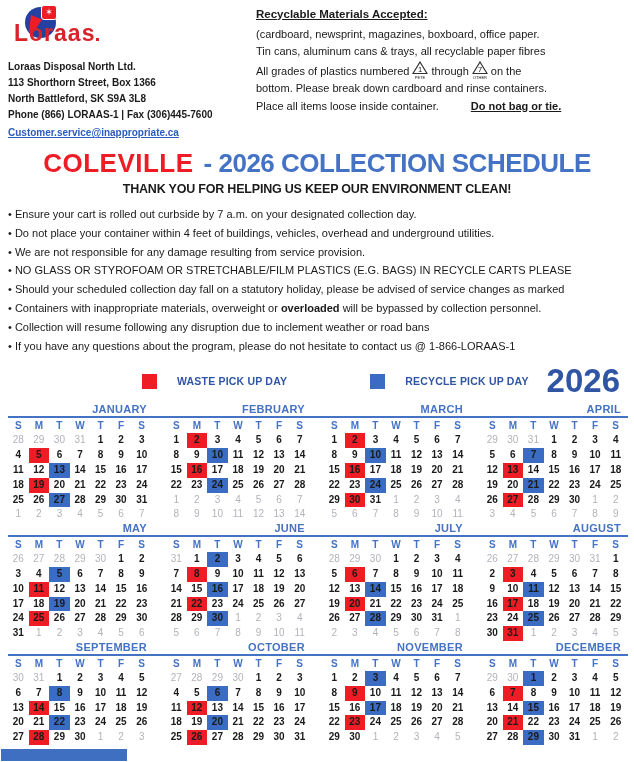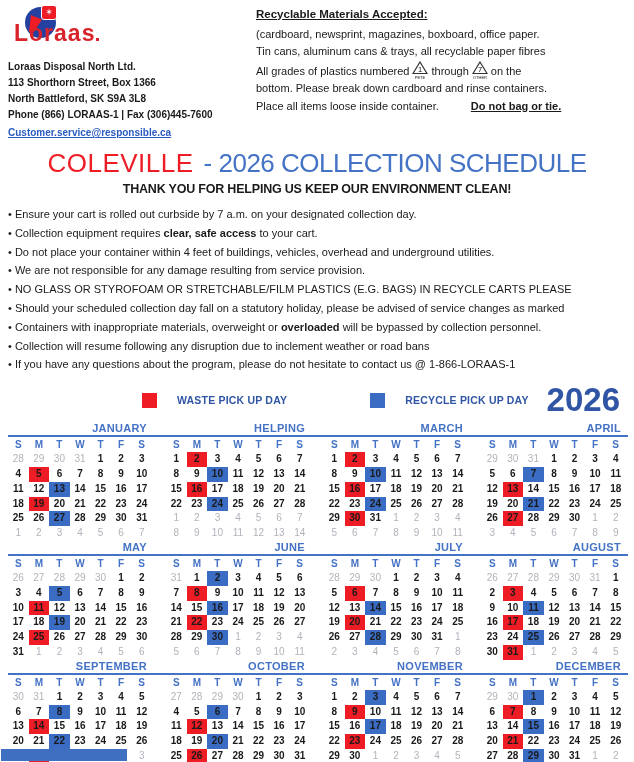--- a/index.html
+++ b/index.html
@@ -22,21 +22,21 @@
   .brand{position:absolute;left:6px;top:16px;font-size:23px;font-weight:bold;color:#d8232a;letter-spacing:1px;}
   .brand::after{content:"";display:inline-block;width:3px;height:3px;background:#d8232a;margin-left:1px;}
   .addr{font-size:10px;font-weight:bold;line-height:14px;margin-top:2px;}
   .email{display:inline-block;margin-top:1px;font-size:10px;font-weight:bold;color:var(--link);
          text-decoration:underline;cursor:pointer;}
   .top-right{flex:1;padding-left:10px;padding-top:2px;font-size:11px;line-height:17.5px;}
   .rec-head{font-size:11.5px;font-weight:bold;text-decoration:underline;margin-bottom:2px;}
   .tri-icon{vertical-align:-4px;margin:0 3px;}
   .do-not{font-weight:bold;text-decoration:underline;margin-left:32px;}
   
-  .title-row{text-align:center;margin-top:8px;font-size:26px;font-weight:normal;letter-spacing:-0.5px;white-space:nowrap;}
+  .title-row{text-align:center;margin-top:8px;font-size:26px;font-weight:bold;letter-spacing:-0.5px;white-space:nowrap;}
   .title-city{color:var(--red);letter-spacing:0.5px;}
   .title-rest{color:var(--blue);margin-left:10px;}
   .subtitle{text-align:center;font-size:12.5px;font-weight:bold;margin-top:3px;letter-spacing:-0.2px;}
   
   .bullets{list-style:none;margin:9px 0 0 0;padding:0 6px 0 8px;font-size:11px;line-height:18.8px;}
   .bullets li::before{content:"\2022\00a0";}
   
   .legend{display:flex;align-items:center;margin-top:10px;height:32px;}
   .swatch{width:15px;height:15px;flex:none;}
   .sw-waste{margin-left:142px;background:var(--red);}
@@ -66,21 +66,21 @@
     <div class="logo">
       <div class="logo-circle"></div>
       <div class="logo-wedge"></div>
       <div class="logo-badge">✶</div>
       <div class="brand">Loraas</div>
     </div>
     <div class="addr">Loraas Disposal North Ltd.</div>
     <div class="addr">113 Shorthorn Street,  Box 1366</div>
     <div class="addr">North Battleford, SK S9A 3L8</div>
     <div class="addr">Phone (866) LORAAS-1 | Fax (306)445-7600</div>
-    <a class="email">Customer.service@responsible.ca</a>
+    <a class="email">Customer.service@inappropriate.ca</a>
   </div>
   <div class="top-right">
     <div class="rec-head">Recyclable Materials Accepted:</div>
     <div>(cardboard, newsprint, magazines, boxboard,  office paper.</div>
     <div>Tin cans, aluminum cans &amp; trays, all recyclable paper fibres</div>
     <div>
       <span>All  grades of plastics numbered</span><svg class="tri-icon" width="16" height="18" viewBox="0 0 16 18">
           <polygon points="8,1 15,12.5 1,12.5" fill="none" stroke="#333" stroke-width="1.2"></polygon>
           <text x="8" y="11" font-size="7.5" text-anchor="middle" fill="#111">1</text>
           <text x="8" y="17.5" font-size="4" text-anchor="middle" fill="#111">PETE</text>
@@ -97,21 +97,20 @@
   </div>
 </div>
 
 <div class="title-row">
   <span class="title-city">COLEVILLE</span><span class="title-rest">- 2026 COLLECTION SCHEDULE</span>
 </div>
 <div class="subtitle">THANK YOU FOR HELPING US KEEP OUR ENVIRONMENT CLEAN!</div>
 
 <ul class="bullets" id="bullets">
     <li><span>Ensure your cart is rolled out curbside by 7 a.m. on your designated collection day.</span></li>
-    <li><span>Collection equipment requires </span><b>clear, safe access</b><span> to your cart.</span></li>
     <li><span>Do not place your container within 4 feet of buildings, vehicles, overhead and underground utilities.</span></li>
     <li><span>We are not responsible for any damage resulting from service provision.</span></li>
     <li><span>NO GLASS OR STYROFOAM  OR STRETCHABLE/FILM PLASTICS (E.G. BAGS)  IN RECYCLE CARTS PLEASE</span></li>
     <li><span>Should your scheduled collection day fall on a statutory holiday, please be advised of service changes as marked</span></li>
     <li><span>Containers with inappropriate materials, overweight or </span><b>overloaded</b><span> will be bypassed by collection personnel.</span></li>
     <li><span>Collection will resume following any disruption due to inclement weather or road bans</span></li>
     <li><span>If you have any questions about the program, please do not hesitate to contact us @ 1-866-LORAAS-1</span></li>
   </ul>
 
 <div class="legend">
@@ -172,21 +171,21 @@
           <div class="day out">1</div>
           <div class="day out">2</div>
           <div class="day out">3</div>
           <div class="day out">4</div>
           <div class="day out">5</div>
           <div class="day out">6</div>
           <div class="day out">7</div>
         </div>
       </div>
       <div>
-        <div class="m-title">HELPING</div>
+        <div class="m-title">FEBRUARY</div>
         <div class="m-grid">
           <div class="wd">S</div>
           <div class="wd">M</div>
           <div class="wd">T</div>
           <div class="wd">W</div>
           <div class="wd">T</div>
           <div class="wd">F</div>
           <div class="wd">S</div>
           <div class="day">1</div>
           <div class="day waste">2</div>

